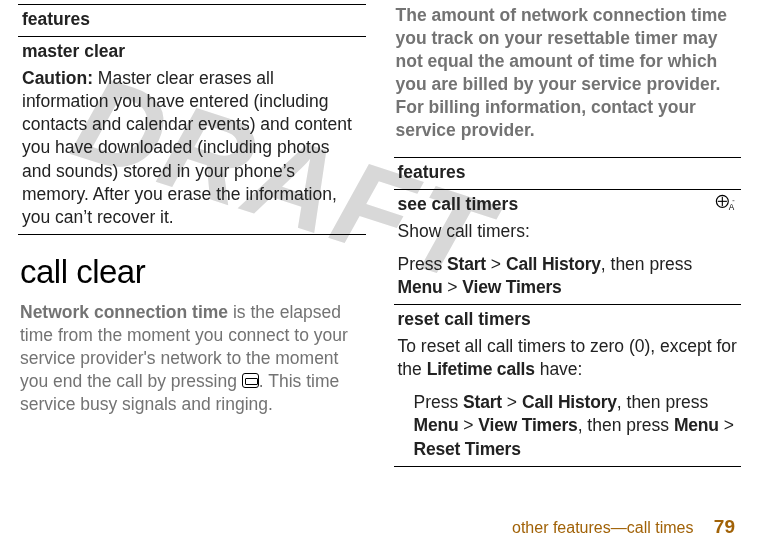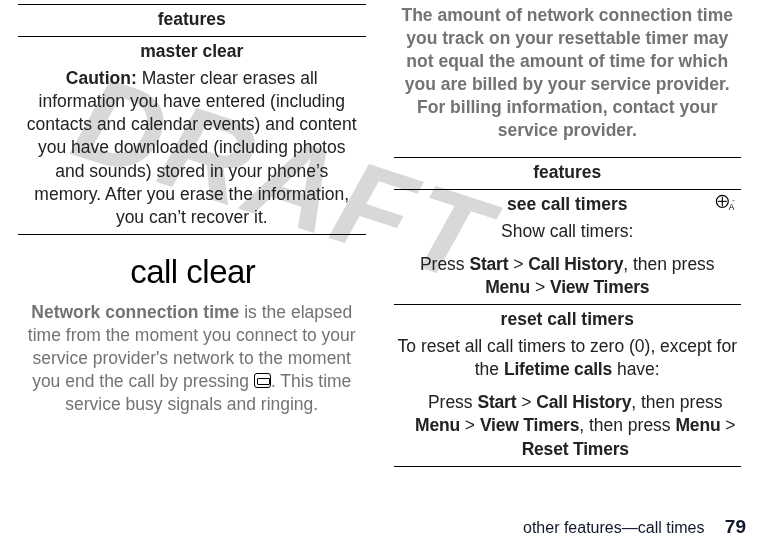--- a/index.html
+++ b/index.html
@@ -24,21 +24,21 @@
     z-index: 0;
     font-style: italic;
   }
   .cols {
     position: relative;
     z-index: 1;
     display: flex;
     gap: 28px;
     padding: 4px 18px 0 18px;
   }
-  .col { flex: 1; text-align: center; }
+  .col { flex: 1; }
   .box {
     border: 1.5px solid #000;
     border-left: none;
     border-right: none;
     border-bottom: none;
     width: 100%;
   }
   .box-row {
     border-bottom: 1.5px solid #000;
     padding: 3px 4px 5px 4px;
@@ -81,23 +81,23 @@
   }
   .net-icon {
     position: absolute;
     top: 4px; right: 4px;
     width: 22px; height: 22px;
   }
   .net-icon svg { width: 22px; height: 22px; }
   .footer {
     position: absolute;
     bottom: 8px;
-    right: 13px;
+    right: 24px;
     font-size: 16px;
-    color: #0f172a;
+    color: #a16207;
   }
   .footer .pn { font-weight: 900; font-size: 19px; margin-left: 16px;}
   .bold { font-weight: 700; }
   .condline { white-space: normal; }
 </style>
 </head>
 <body>
 
 <div class="watermark">DRAFT</div>
 

